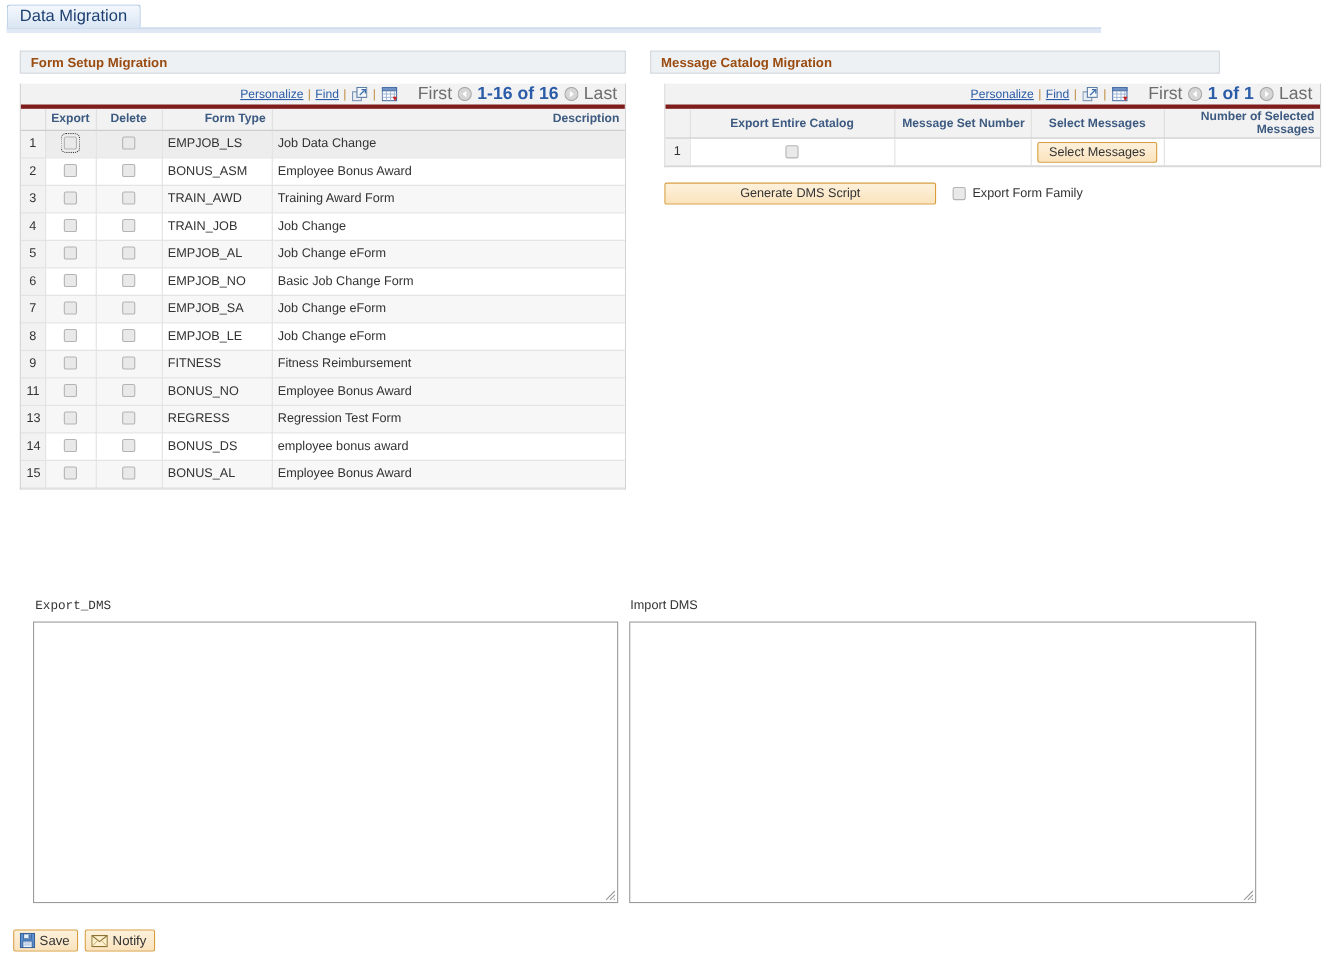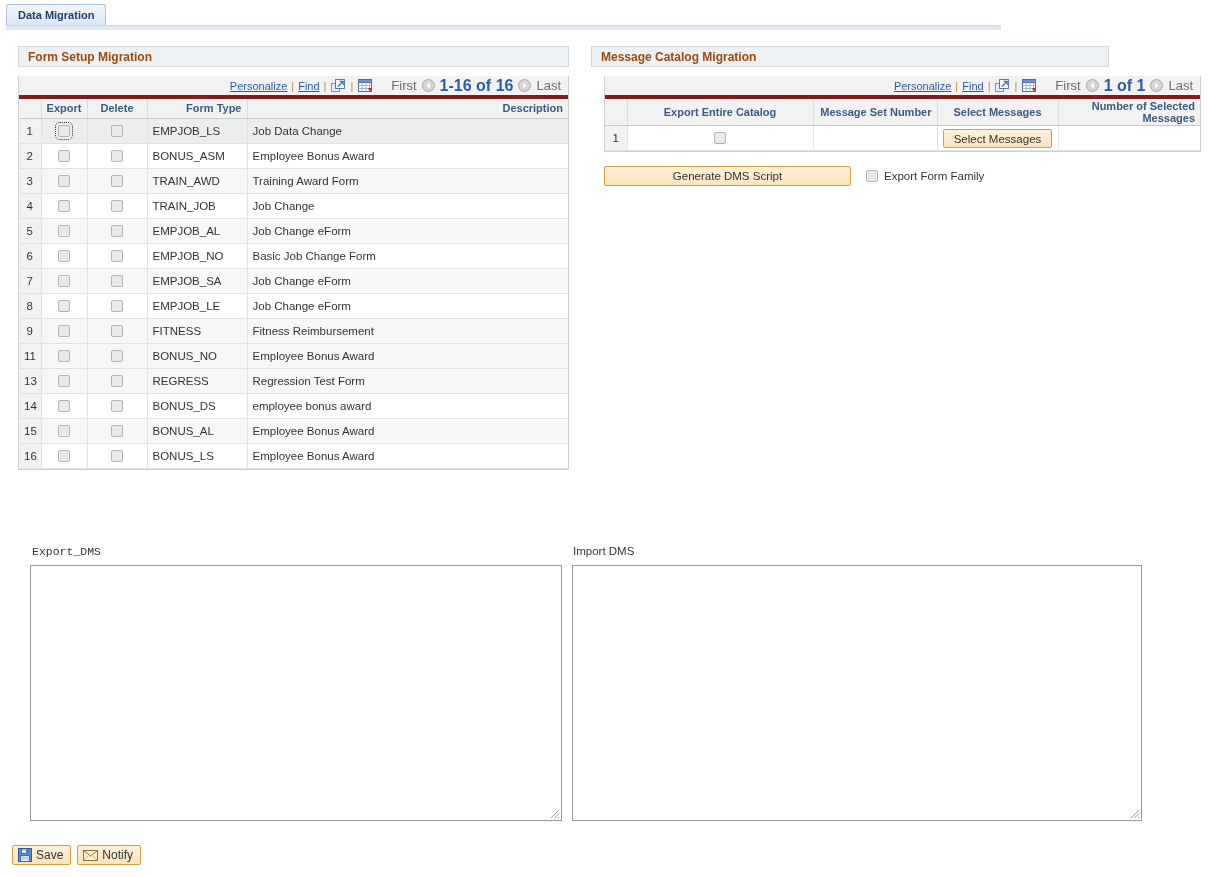--- a/index.html
+++ b/index.html
@@ -17,21 +17,21 @@
   
   .tabstrip{position:absolute;left:0;top:0;width:1208px;height:30px;}
   .tab{
     position:absolute;left:6px;top:4px;
     height:20px;line-height:20px;
     padding:0 11px;
     background:linear-gradient(to bottom,#f4f8fd 0%,#dae6f4 100%);
     border:1px solid #a9c2de;
     border-bottom:none;
     border-radius:3px 3px 0 0;
-    font-size:11px;font-weight:bold;color:#1c3f70;
+    font-size:15px;font-weight:normal;color:#1c3f70;
     white-space:nowrap;
     z-index:3;
   }
   .tab-underline{
     position:absolute;left:6px;top:25px;width:995px;height:4px;
     background:#dfe8f4;
     border-top:1px solid #c3d5e8;
     z-index:1;
   }
 
@@ -63,21 +63,21 @@
     box-sizing:border-box;
     white-space:nowrap;
   }
   .tb-link{
     color:#2b5ca8;text-decoration:underline;cursor:pointer;
     font-size:11px;
   }
   .tb-sep{color:#c08b3e;margin:0 4px;}
   .tb-icon{display:inline-block;vertical-align:middle;margin:0 1px;cursor:pointer;line-height:0;}
   .nav-block{margin-left:17px;display:flex;align-items:center;gap:5px;}
-  .nav-word{color:#6d6d6d;font-size:13px;}
+  .nav-word{color:#6d6d6d;font-size:16px;}
   .nav-count{color:#2b5ca8;font-weight:bold;font-size:16px;}
   .nav-arrow{width:13px;height:13px;display:inline-block;line-height:0;}
 
   table.pgrid{border-collapse:collapse;width:100%;table-layout:fixed;}
   table.pgrid th{
     background:#f2f2f2;
     border-right:1px solid #dcdcdc;
     border-bottom:1px solid #c9c9c9;
     color:#3d5a80;
     font-size:11px;font-weight:bold;
@@ -323,27 +323,20 @@
           <td>BONUS_DS</td>
           <td style="border-right: none;">employee bonus award</td>
         </tr>
         <tr class="r-odd">
           <td class="rownum">15</td>
           <td class="c-center"><span class="cbx"></span></td>
           <td class="c-center"><span class="cbx"></span></td>
           <td>BONUS_AL</td>
           <td style="border-right: none;">Employee Bonus Award</td>
         </tr>
-        <tr class="r-even">
-          <td class="rownum">16</td>
-          <td class="c-center"><span class="cbx"></span></td>
-          <td class="c-center"><span class="cbx"></span></td>
-          <td>BONUS_LS</td>
-          <td style="border-right: none;">Employee Bonus Award</td>
-        </tr>
       </tbody>
   </table>
 </div>
 
 <div class="panel" style="left:591px;top:46px;width:518px;">
   <div class="panel-title">Message Catalog Migration</div>
 </div>
 
 <div class="grid" style="position:absolute;left:604px;top:76px;width:597px;">
 

